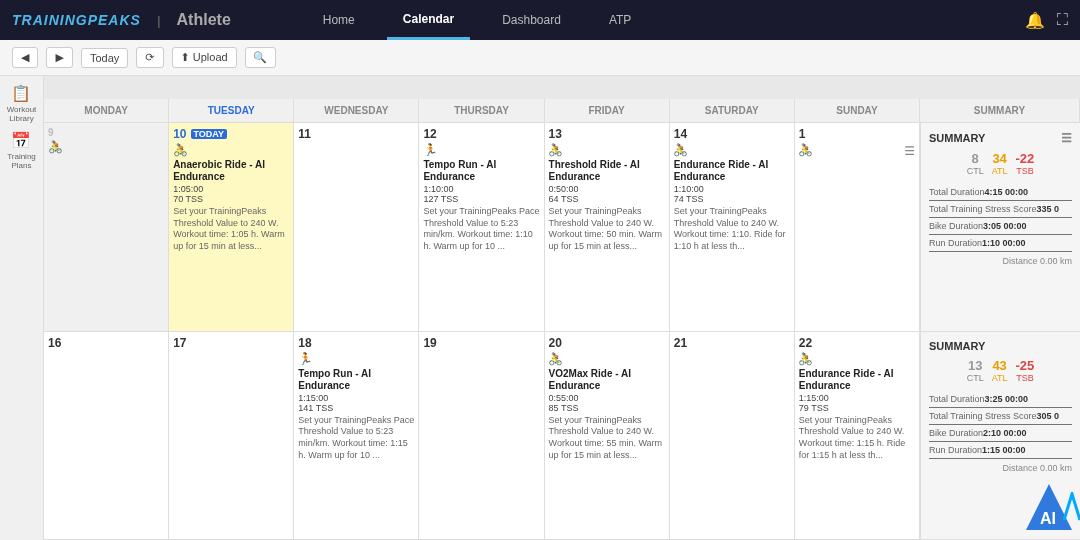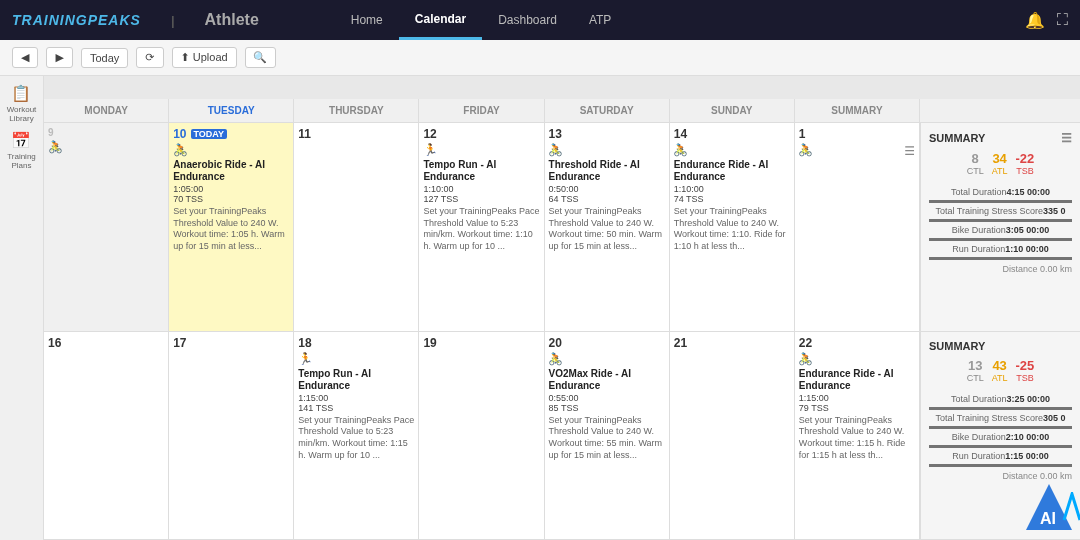--- a/index.html
+++ b/index.html
@@ -7,28 +7,28 @@
 
     
     .top-nav {
       position: relative; z-index: 10;
       background: #1a1a2e;
       display: flex; align-items: center;
       height: 40px; padding: 0 12px;
       color: white;
     }
     .logo {
-      display: flex; align-items: center; gap: 22px;
+      display: flex; align-items: center; gap: 8px;
       font-weight: bold; font-size: 13px; color: white;
       margin-right: 16px;
     }
     .logo-tp { color: #4db8e8; font-style: italic; font-weight: 900; font-size: 14px; letter-spacing: 1px; }
     .nav-sep { color: #555; margin: 0 8px; }
     .athlete-label { color: #aaa; font-size: 16px; }
-    .top-nav-links { display: flex; gap: 0; margin-left: 60px; }
+    .top-nav-links { display: flex; gap: 16px; margin-left: 60px; }
     .top-nav-link {
       color: #bbb; font-size: 12px; padding: 0 16px; height: 40px;
       display: flex; align-items: center; cursor: pointer; text-decoration: none;
     }
     .top-nav-link.active { color: white; border-bottom: 3px solid #4db8e8; font-weight: bold; }
     .top-nav-right { margin-left: auto; display: flex; gap: 12px; align-items: center; }
     .icon-btn { color: #bbb; font-size: 16px; cursor: pointer; }
 
     
     .toolbar {
@@ -124,22 +124,22 @@
     }
     .summary-metrics { display: flex; gap: 8px; margin-bottom: 8px; justify-content: center; }
     .metric { text-align: center; }
     .metric-label { color: #888; font-size: 9px; }
     .metric-value { font-weight: bold; font-size: 13px; }
     .metric-value.fitness { color: #999; }
     .metric-value.fatigue { color: #e8a000; }
     .metric-value.form { color: #d44; }
 
     .summary-row {
-      display: flex; justify-content: center;
-      padding: 3px 0; border-bottom: 3px solid #737373; font-size: 9px;
+      display: flex; justify-content: flex-start;
+      padding: 3px 0; border-bottom: 1px solid #737373; font-size: 9px;
     }
     .summary-row-label { color: #666; }
     .summary-row-value { color: #333; font-weight: bold; }
     .summary-dist { color: #888; font-size: 9px; text-align: right; margin-top: 4px; }
 
     .menu-icon { color: #888; font-size: 12px; cursor: pointer; }
 
     .row-date-faded { color: #bbb; font-size: 10px; }
   </style>
 </head>
@@ -183,20 +183,21 @@
       <span class="sidebar-icon">📅</span>
       <span style="font-size:8px;color:#666;">Training Plans</span>
     </div>
   </div>
 
   <div class="calendar-main">
 
     <div class="day-headers">
       <div class="day-header">MONDAY</div>
       <div class="day-header today">TUESDAY</div>
+      <div class="day-header">WEDNESDAY</div>
       <div class="day-header">THURSDAY</div>
       <div class="day-header">FRIDAY</div>
       <div class="day-header">SATURDAY</div>
       <div class="day-header">SUNDAY</div>
       <div class="day-header">SUMMARY</div>
     </div>
 
     <div class="calendar-rows">
 
       <div class="calendar-row">

